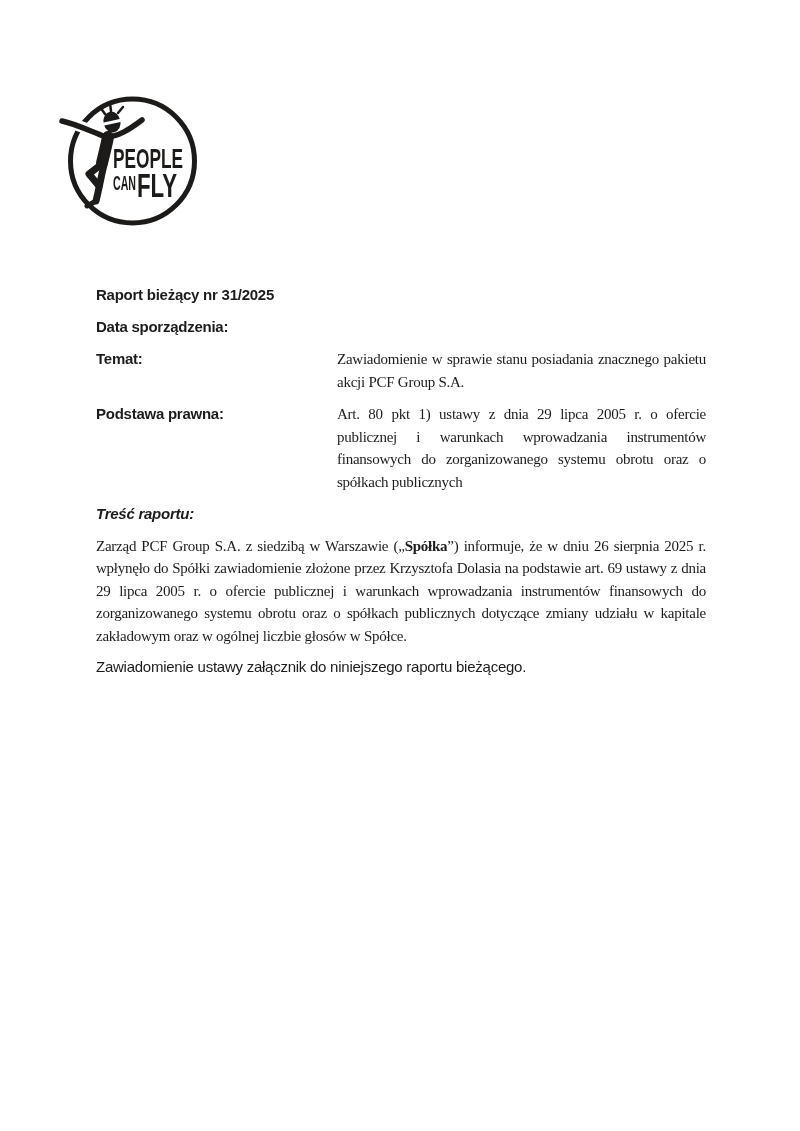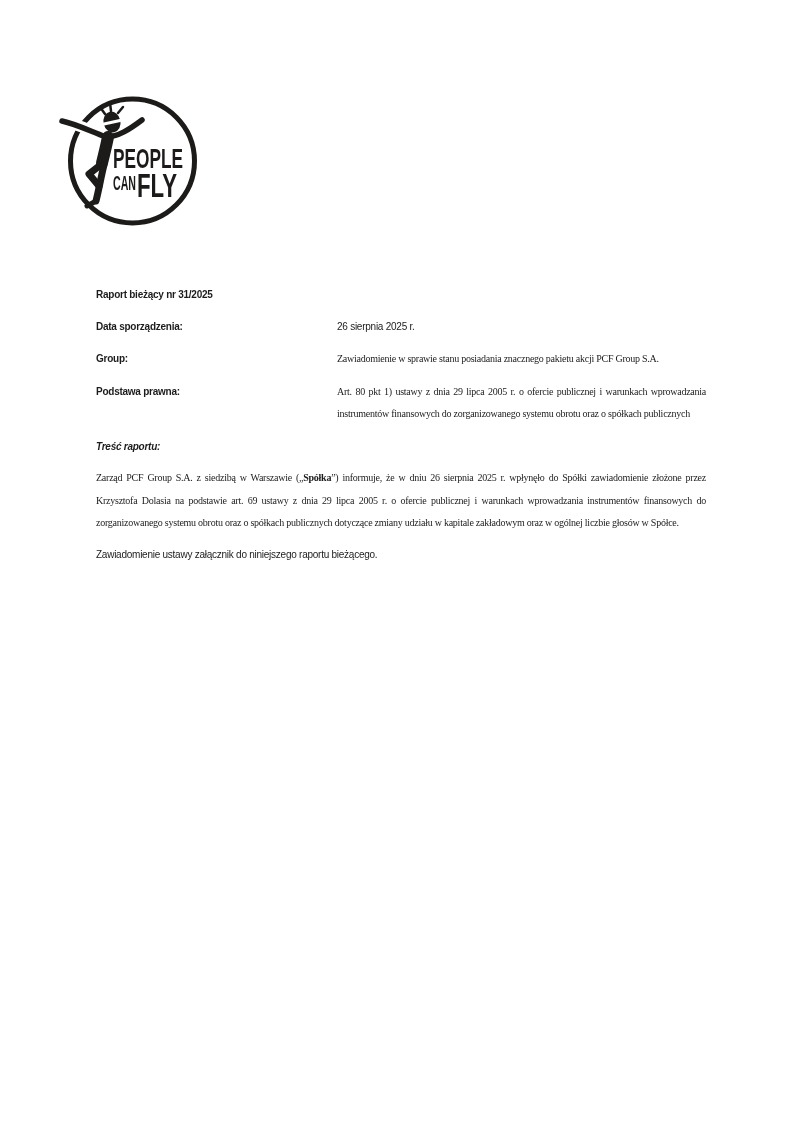--- a/index.html
+++ b/index.html
@@ -22,21 +22,21 @@
   .logo text {
     font-family: "Liberation Sans", sans-serif;
     font-weight: bold;
     fill: #1d1b19;
   }
   .content {
     position: absolute;
     left: 96px;
     top: 284px;
     width: 610px;
-    font-size: 10px;
+    font-size: 15px;
     letter-spacing: -0.25px;
     line-height: 22.5px;
   }
   .content p { margin: 0 0 9px 0; }
   .title { font-weight: bold; margin: 0 0 11px 0; }
   .field-row { display: flex; margin: 0 0 10px 0; gap: 40px; }
   .field-label { width: 201px; flex: none; font-weight: bold; }
   .field-value { flex: 1; }
   .justify { text-align: justify; font-family: Liberation Serif, serif; }
   .heading { font-weight: bold; font-style: italic; }
@@ -76,25 +76,24 @@
     <text x="55" y="97" font-size="20" textLength="23" lengthAdjust="spacingAndGlyphs">CAN</text>
     <text x="79" y="104" font-size="34" textLength="40" lengthAdjust="spacingAndGlyphs">FLY</text>
   </svg>
 
   <div class="content">
 
     <p class="title">Raport bieżący nr 31/2025</p>
 
     <div class="field-row">
       <div class="field-label">Data sporządzenia:</div>
-      <div class="field-value">26 sierpnia 2025 r.</div>
     </div>
 
     <div class="field-row">
-      <div class="field-label">Group:</div>
+      <div class="field-label">Temat:</div>
       <div class="field-value justify">Zawiadomienie w sprawie stanu posiadania znacznego pakietu akcji PCF Group S.A.</div>
     </div>
 
     <div class="field-row">
       <div class="field-label">Podstawa prawna:</div>
       <div class="field-value justify">Art. 80 pkt 1) ustawy z dnia 29 lipca 2005 r. o ofercie publicznej i warunkach wprowadzania instrumentów finansowych do zorganizowanego systemu obrotu oraz o spółkach publicznych</div>
     </div>
 
     <p class="heading">Treść raportu:</p>
 

